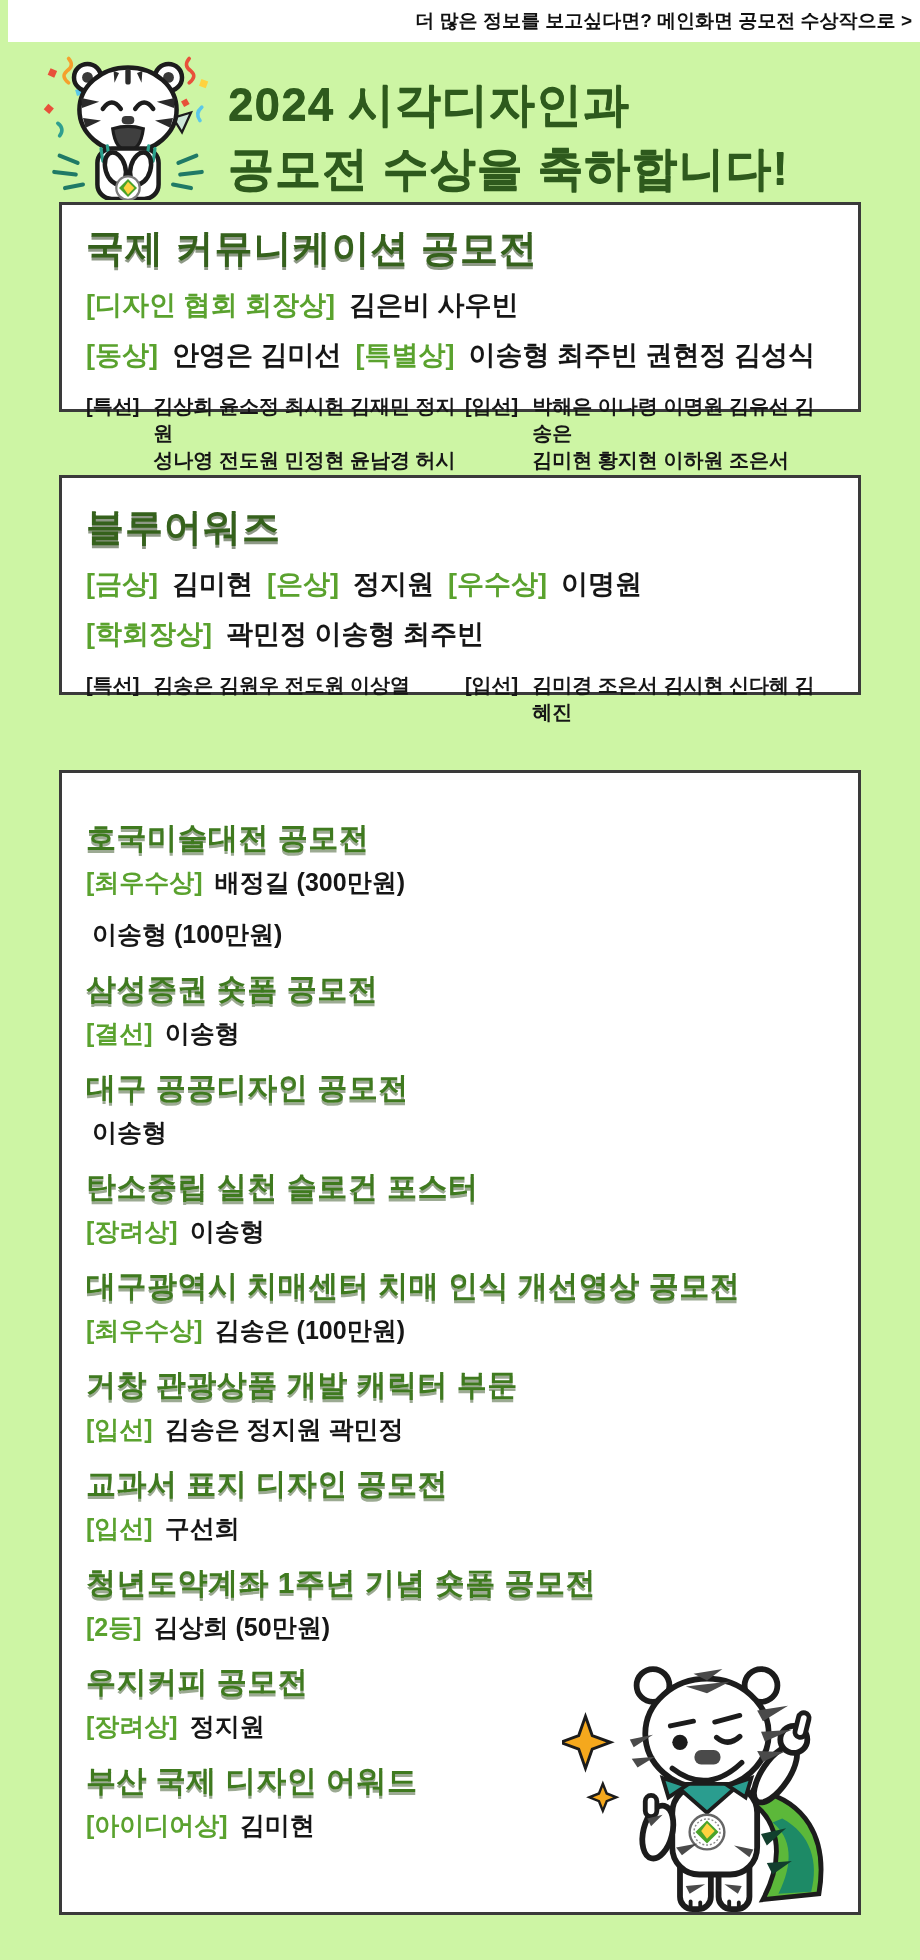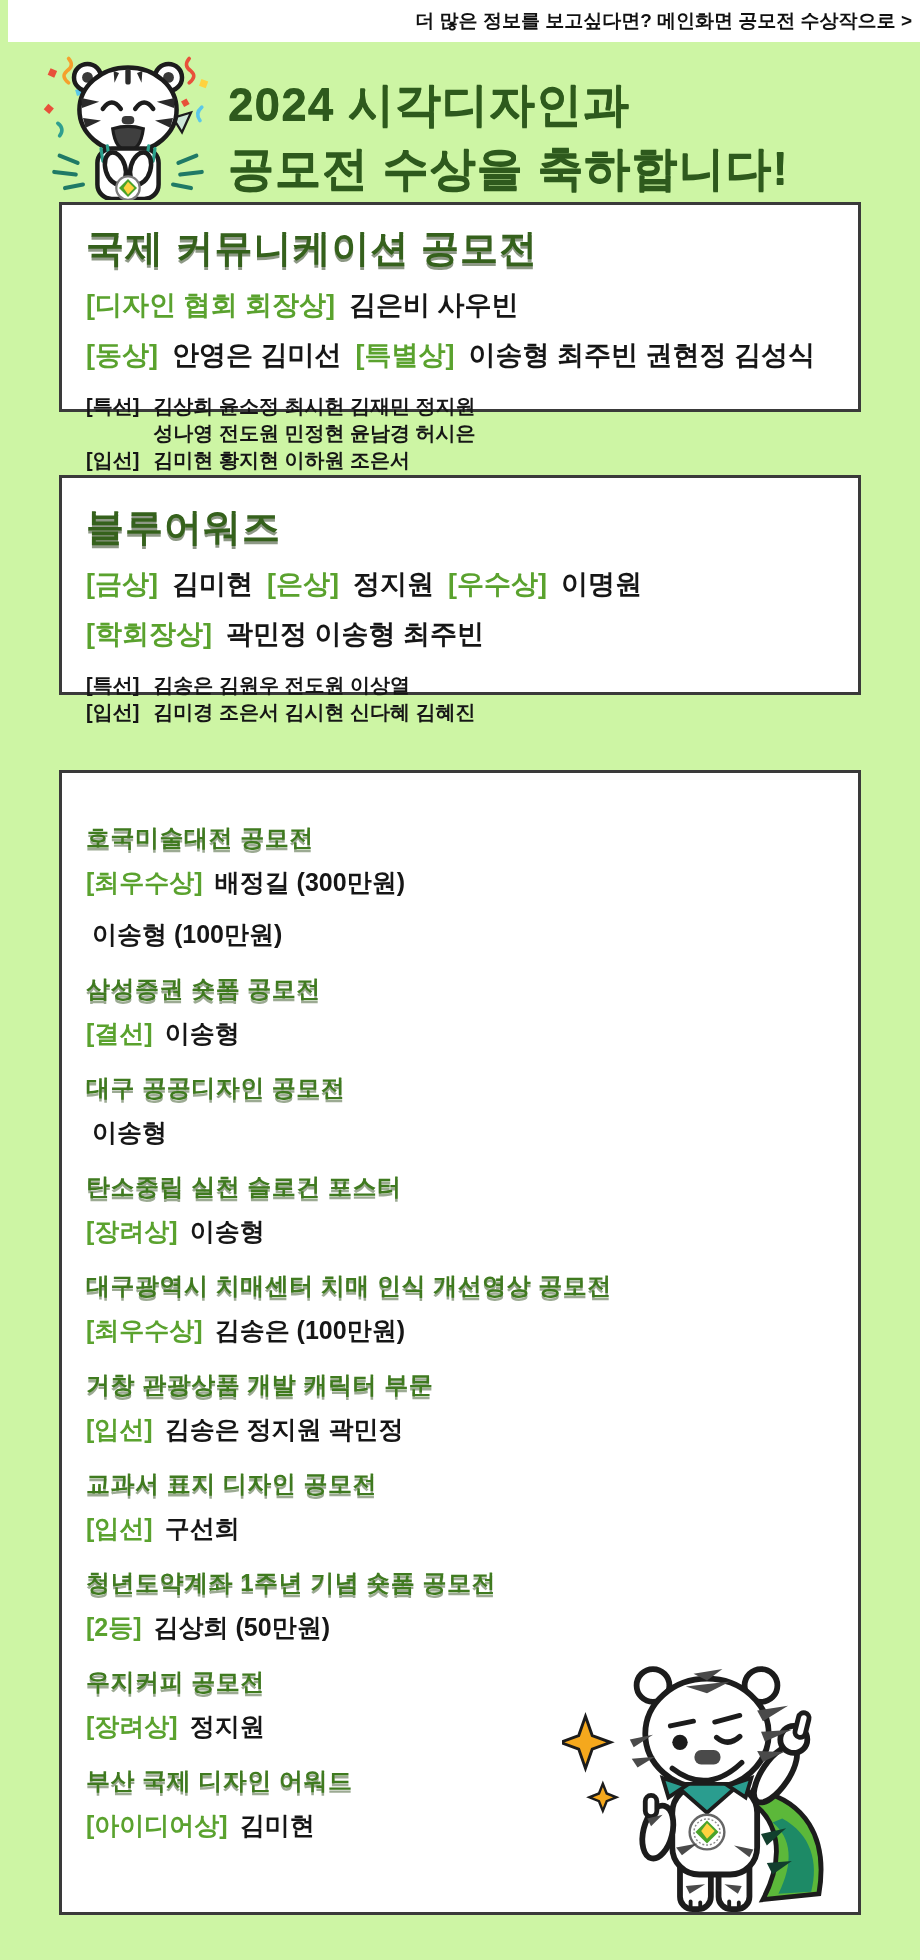--- a/index.html
+++ b/index.html
@@ -32,27 +32,27 @@
   .card2{top:475px;height:220px;padding-top:26px;}
   .card3{top:770px;height:1145px;padding-top:48px;}
   .card-title{
     font-size:38px;line-height:46px;font-weight:900;color:#35611c;
     letter-spacing:1px;text-shadow:0 3px 0 rgba(30,52,14,.5);
   }
   .award-line{margin-top:18px;font-size:27px;line-height:32px;font-weight:800;}
   .seg{margin-right:14px;}
   .seg.green{color:var(--label-green);}
   .seg.black{color:var(--text-black);}
-  .honor-row{display:flex;margin-top:22px;font-size:20px;line-height:27px;font-weight:700;color:var(--text-black);flex-direction:column;}
+  .honor-row{display:flex;margin-top:22px;font-size:20px;line-height:27px;font-weight:700;color:var(--text-black);}
   .honor-col{display:flex;align-items:flex-start;}
   .honor-col:first-child{width:400px;}
   .honor-label{margin-right:14px;white-space:nowrap;}
   .entry{margin-bottom:24px;}
   .entry-title{
-    font-size:24px;line-height:34px;font-weight:900;color:var(--entry-green);
+    font-size:30px;line-height:34px;font-weight:900;color:var(--entry-green);
     letter-spacing:0.5px;text-shadow:0 3px 0 rgba(36,66,16,.45);
   }
   .entry-line{margin-top:13px;font-size:25px;line-height:28px;font-weight:800;color:var(--text-black);}
   .entry-line .entry-label{color:var(--label-green);margin-right:12px;}
   .entry-line.no-label{padding-left:6px;}
   .tiger-bottom{position:absolute;right:6px;bottom:-3px;width:290px;height:272px;}
 </style>
 </head>
 <body>
 
@@ -136,22 +136,22 @@
       <div class="honor-col">
         <span class="honor-label">[특선]</span>
         <div>
           <div>김상희 윤소정 최시헌 김재민 정지원</div>
           <div>성나영 전도원 민정현 윤남경 허시은</div>
         </div>
       </div>
       <div class="honor-col">
         <span class="honor-label">[입선]</span>
         <div>
+          <div>박해은 이나령 이명원 김유선 김송은</div>
           <div>김미현 황지현 이하원 조은서</div>
-          <div>박해은 이나령 이명원 김유선 김송은</div>
         </div>
       </div>
     </div>
 </section>
 
 <section class="card card2">
   <h2 class="card-title">블루어워즈</h2>
   <div>
       <div class="award-line"><span class="seg green">[금상]</span><span class="seg black">김미현</span><span class="seg green">[은상]</span><span class="seg black">정지원</span><span class="seg green">[우수상]</span><span class="seg black">이명원</span></div>
       <div class="award-line"><span class="seg green">[학회장상]</span><span class="seg black">곽민정 이송형 최주빈</span></div>

